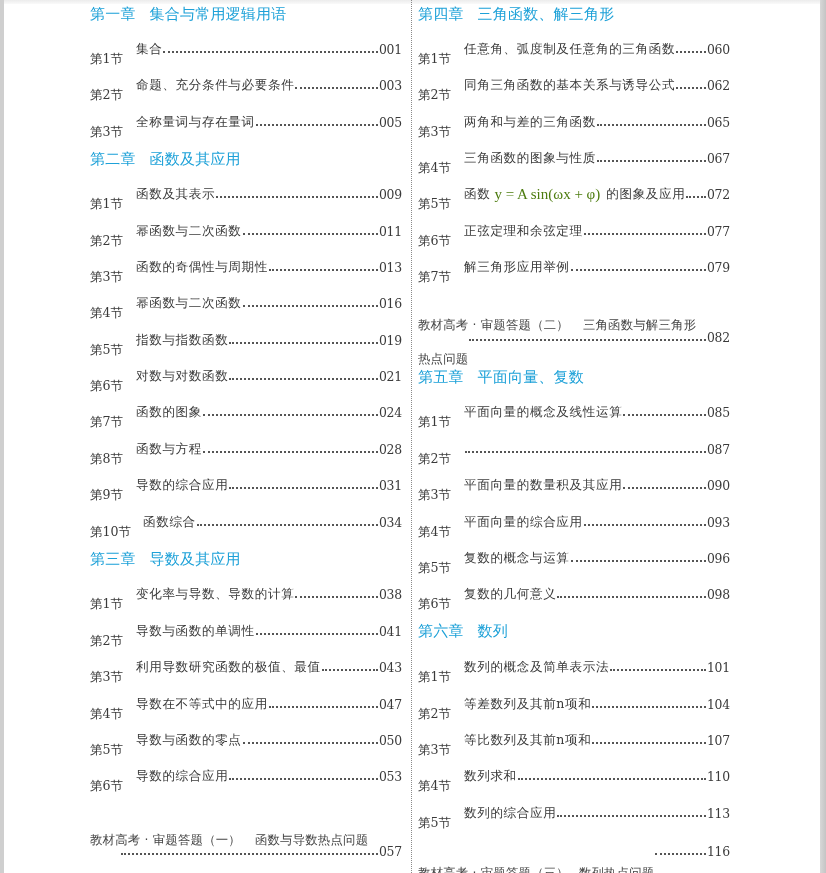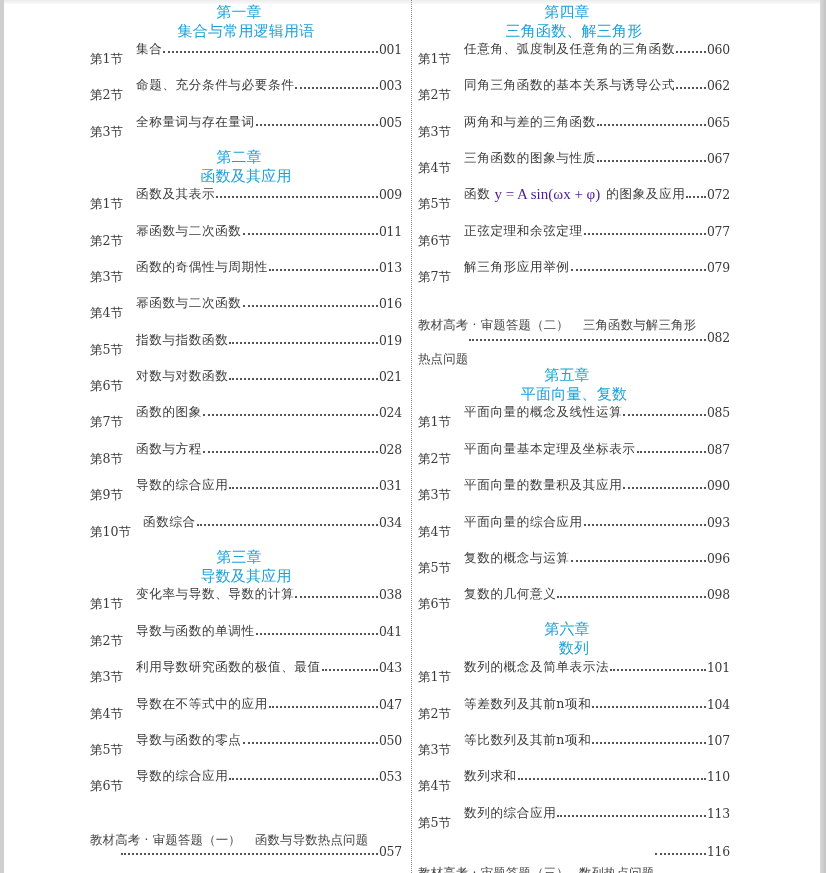--- a/index.html
+++ b/index.html
@@ -28,40 +28,40 @@
   .divider {
     position: absolute; left: 411px; top: 0; height: 873px; width: 0;
     border-left: 1px dotted #8a8a8a;
   }
   .row {
     position: absolute; left: 0; width: 100%; height: 22px;
     display: flex; align-items: center; white-space: nowrap;
   }
   .chapter {
     font-family: "DejaVu Sans", "Liberation Sans", sans-serif;
-    color: #1da1d8; font-size: 15px; letter-spacing: 0.2px; flex-direction: column;
+    color: #1da1d8; font-size: 15px; letter-spacing: 0.2px;
   }
   .chapter .ch-num { margin-right: 14px; }
   .entry {
     color: #3a3a3a; font-size: 12.6px;
   }
   .entry .sec { width: 46px; flex: 0 0 auto; margin-top: 20px; }
   .entry .sec.wide { width: 53px; }
   .entry .title { flex: 0 0 auto; letter-spacing: 0.6px; }
   .entry .title.plain { letter-spacing: 0.2px; font-family: "DejaVu Sans", "Liberation Sans", sans-serif; font-size: 12.4px; color: #444; margin-top: 44px; }
   .entry .leader {
     flex: 1 1 auto; overflow: hidden; margin: 0 1px;
     height: 14px; position: relative;
   }
   .entry .leader::before {
     content: ""; position: absolute; left: 0; right: 0; bottom: 3px;
     border-bottom: 2px dotted #555;
   }
   .entry .page { flex: 0 0 auto; font-size: 12.4px; letter-spacing: -0.2px; }
-  .math { font-family: "Liberation Serif", "DejaVu Serif", serif; font-size: 15px; color: #4c1d95; margin: 0 6px 0 4px; }
+  .math { font-family: "Liberation Serif", "DejaVu Serif", serif; font-size: 15px; color: #4d7c0f; margin: 0 6px 0 4px; }
   .entry .title-suffix { letter-spacing: 0.6px; }
   .indent-leader { padding-left: 30px; align-items: center; }
 </style>
 </head>
 <body>
 
 <div class="edge-left"></div>
 <div class="edge-top"></div>
 <div class="edge-right"></div>
 
@@ -272,21 +272,20 @@
     <span>平面向量、复数</span>
   </div>
   <div class="row entry" style="top:401px">
     <span class="sec">第1节</span>
     <span class="title">平面向量的概念及线性运算</span>
     <span class="leader"></span>
     <span class="page">085</span>
   </div>
   <div class="row entry" style="top:438px">
     <span class="sec">第2节</span>
-    <span class="title">平面向量基本定理及坐标表示</span>
     <span class="leader"></span>
     <span class="page">087</span>
   </div>
   <div class="row entry" style="top:474px">
     <span class="sec">第3节</span>
     <span class="title">平面向量的数量积及其应用</span>
     <span class="leader"></span>
     <span class="page">090</span>
   </div>
   <div class="row entry" style="top:511px">

